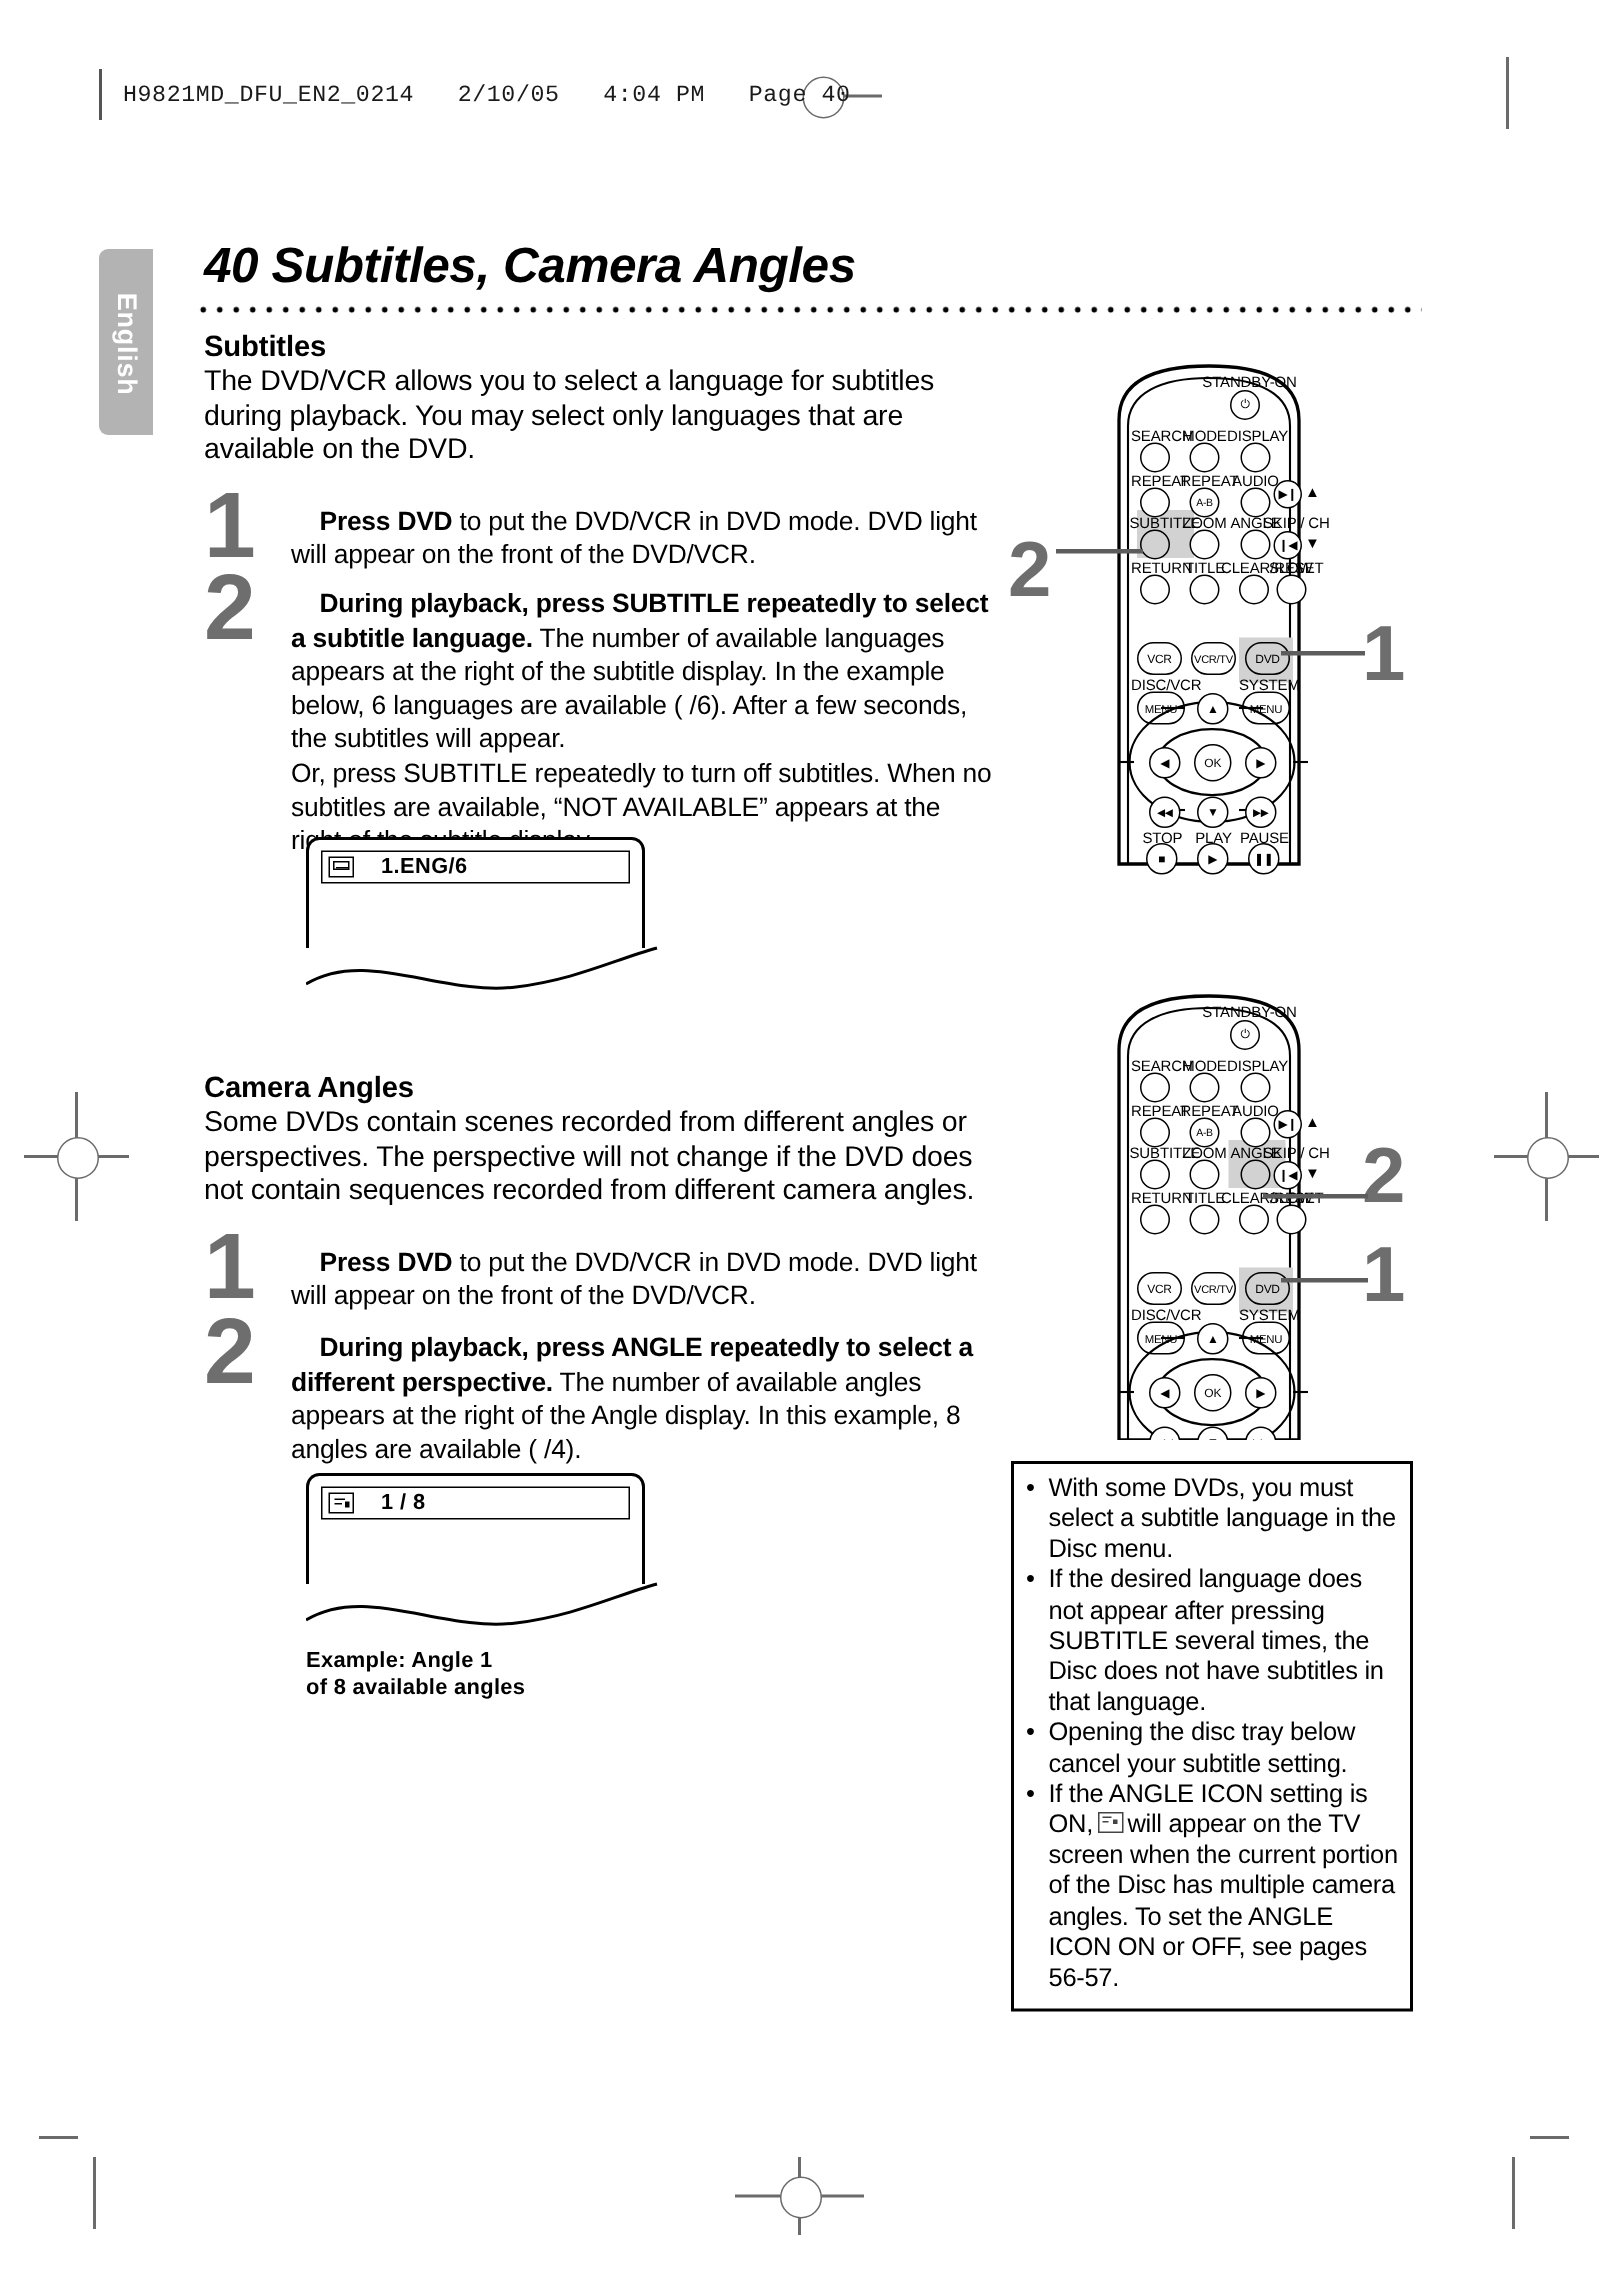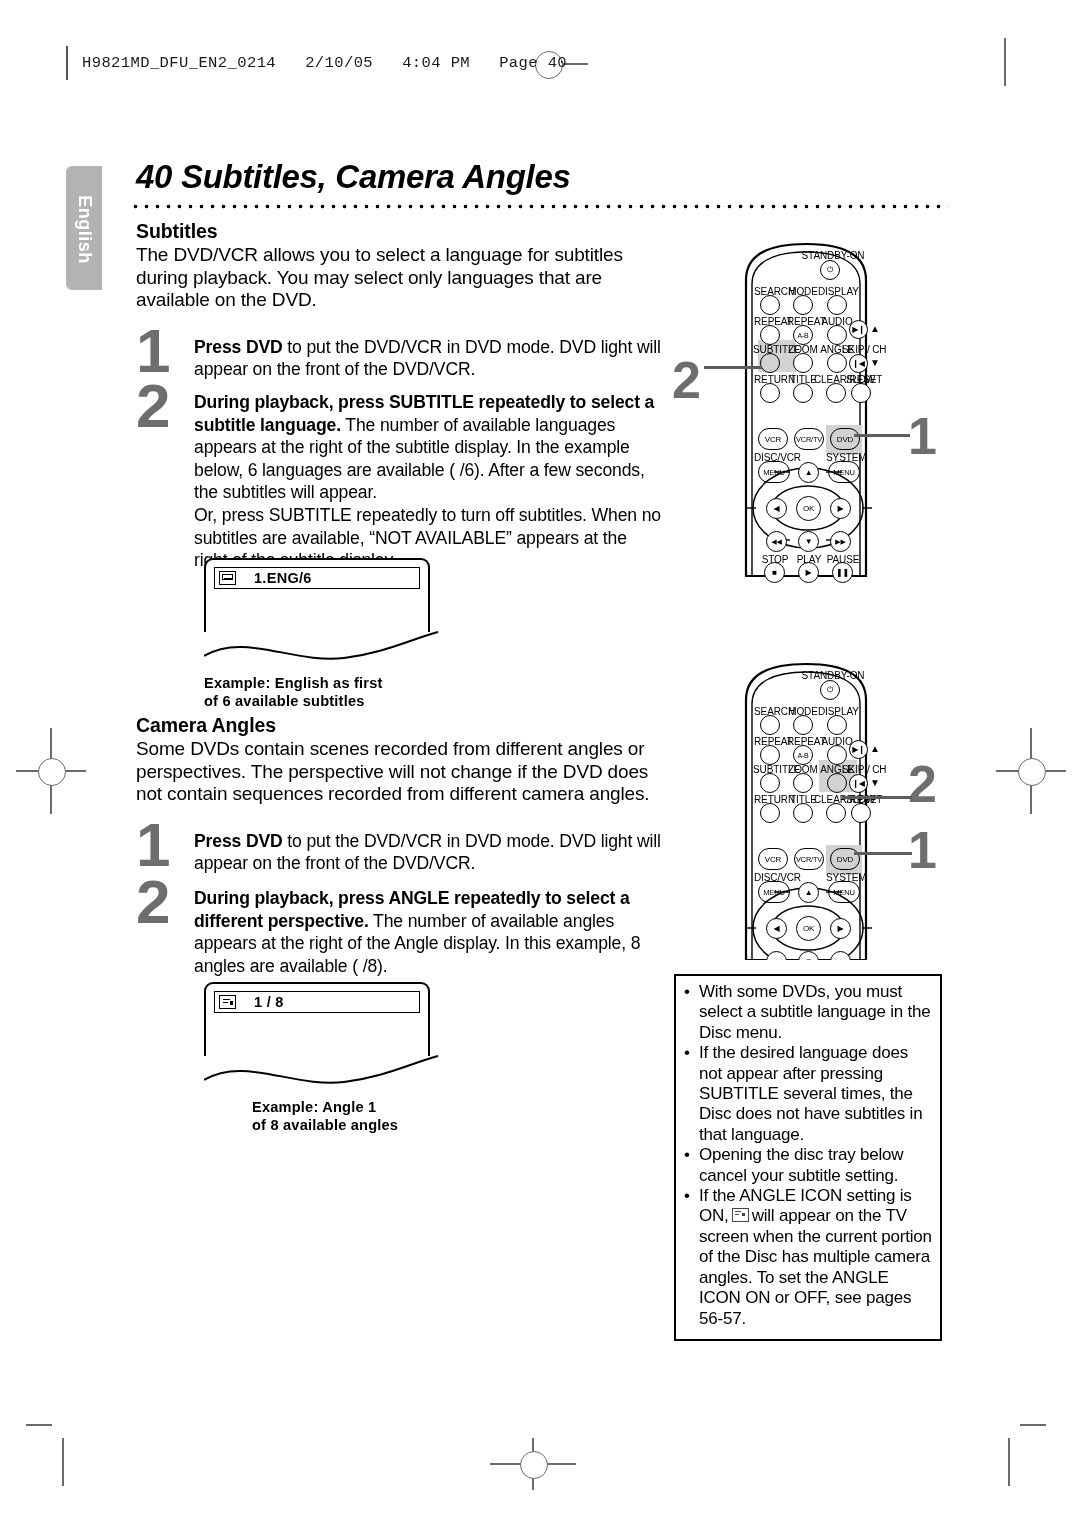--- a/index.html
+++ b/index.html
@@ -97,21 +97,21 @@
     letter-spacing: -0.15px;
   }
 
   .step { position: relative; padding-left: 58px; margin-top: 18px; }
   .step .num {
     position: absolute; left: 0; top: -16px;
     font-size: 62px; font-weight: bold; color: #6e6e6e;
     line-height: 1; font-family: "Liberation Sans", sans-serif;
   }
   .step p { font-size: 17.6px; line-height: 22.6px; margin: 0; letter-spacing: -0.15px; }
-  .step b { font-weight: bold; }
+  .step b { font-weight: bold; margin-left: 19px; }
 
   
   .osd-wrap { position: absolute; }
   .osd {
     position: relative;
     width: 222px; height: 72px;
     border: 2px solid #000;
     border-radius: 9px 9px 0 0;
     border-bottom: none;
     background: #fff;
@@ -273,52 +273,48 @@
   <div class="osd-wrap" style="left:204px; top:558px; width:240px;">
     <div class="osd">
       <div class="osd-bar">
         <span class="osd-ico sub"></span>
         <span class="osd-text">1.ENG/6</span>
       </div>
     </div>
     <svg class="osd-tear" width="240" height="40" viewBox="0 0 240 40">
       <path d="M0 26 C 40 2, 90 34, 140 28 C 180 23, 205 10, 234 2" fill="none" stroke="#000" stroke-width="2"></path>
     </svg>
-    <div class="osd-cap" style="margin-top:4px;">
-      <div>Example: English as first</div>
-      <div>of 6 available subtitles</div>
-    </div>
   </div>
 
   <div style="position:absolute; left:136px; top:714px; width:534px;">
     <h2 class="sect">Camera Angles</h2>
     <p class="body">Some DVDs contain scenes recorded from different angles or perspectives. The perspective will not change if the DVD does not contain sequences recorded from different camera angles.</p>
 
     <div class="step" style="margin-top:24px;">
       <div class="num">1</div>
       <p><b>Press DVD</b><span> to put the DVD/VCR in DVD mode. DVD light will appear on the front of the DVD/VCR.</span></p>
     </div>
 
     <div class="step" style="margin-top:12px;">
       <div class="num">2</div>
-      <p><b>During playback, press ANGLE repeatedly to select a different perspective.</b><span> The number of available angles appears at the right of the Angle display. In this example, 8 angles are available (  /8).</span></p>
+      <p><b>During playback, press ANGLE repeatedly to select a different perspective.</b><span> The number of available angles appears at the right of the Angle display. In this example, 8 angles are available (  /4).</span></p>
     </div>
   </div>
 
   <div class="osd-wrap" style="left:204px; top:982px; width:240px;">
     <div class="osd">
       <div class="osd-bar">
         <span class="osd-ico ang"></span>
         <span class="osd-text">1 / 8</span>
       </div>
     </div>
     <svg class="osd-tear" width="240" height="40" viewBox="0 0 240 40">
       <path d="M0 26 C 40 2, 90 34, 140 28 C 180 23, 205 10, 234 2" fill="none" stroke="#000" stroke-width="2"></path>
     </svg>
-    <div class="osd-cap" style="margin-top:4px;margin-left:48px;">
+    <div class="osd-cap" style="margin-top:4px;">
       <div>Example: Angle 1</div>
       <div>of 8 available angles</div>
     </div>
   </div>
 
   <div class="remote" style="left:716px; top:240px; width:180px; height:340px;">
     <svg width="180" height="340" viewBox="0 0 180 340" style="position:absolute; left:0; top:0;">
       <path d="M30 40 C 30 14, 54 4, 90 4 C 126 4, 150 14, 150 40 L 150 336 L 30 336 Z" fill="#fff" stroke="#000" stroke-width="2.2"></path>
       <path d="M36 44 C 36 22, 58 12, 90 12 C 122 12, 144 22, 144 44 L 144 336" fill="none" stroke="#000" stroke-width="1.4"></path>
       <path d="M36 336 L 36 44" fill="none" stroke="#000" stroke-width="1.4"></path>

